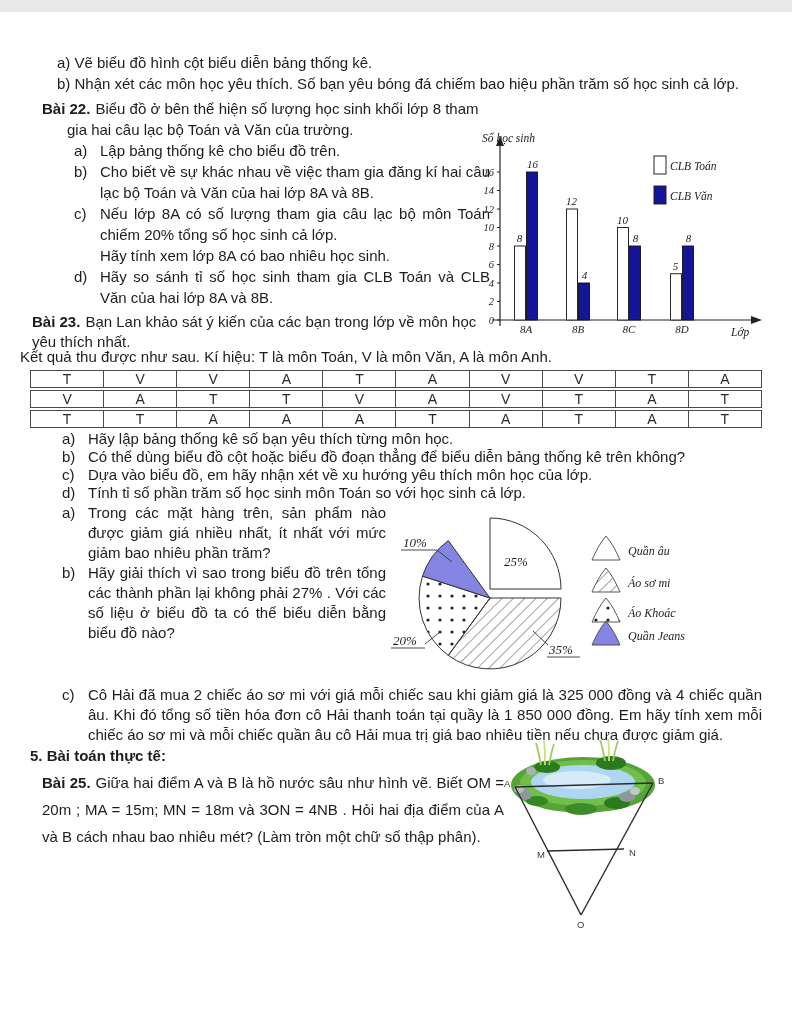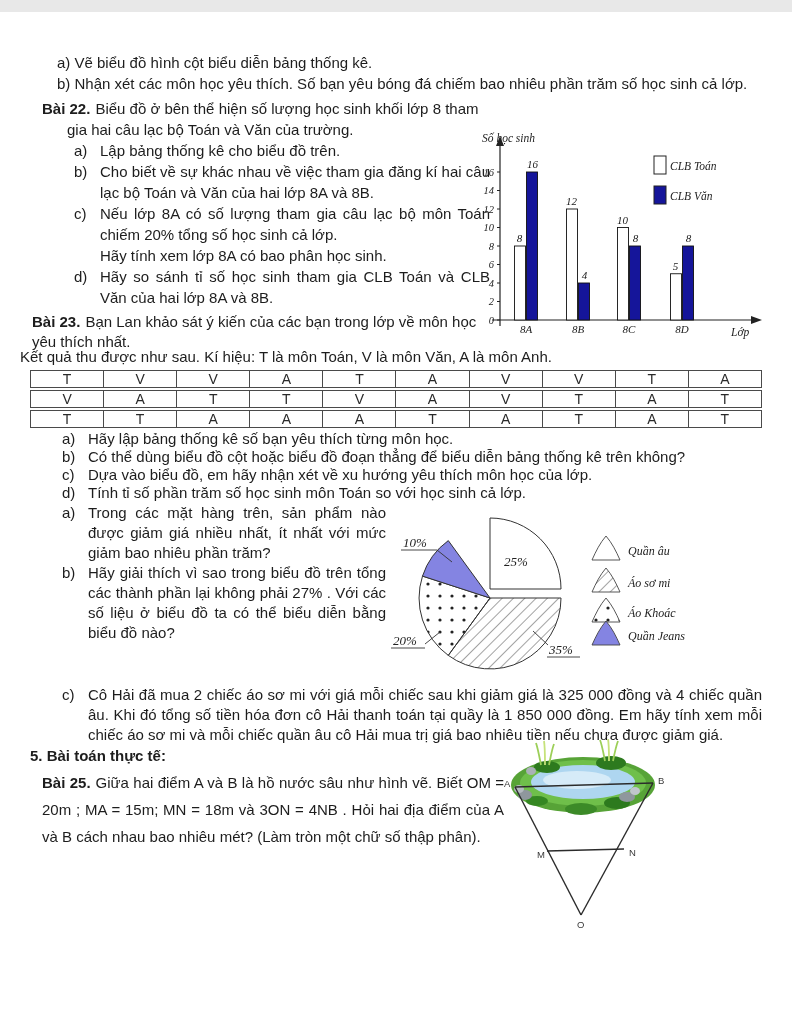--- a/index.html
+++ b/index.html
@@ -20,40 +20,40 @@
   .tcell:first-child{margin-left:0}
   .ct{font-family:"Liberation Serif",serif;font-style:italic;fill:#222}
   svg{display:block}
 </style>
 </head>
 <body>
 
 <div class="page">
 
   <div class="abs" style="left:57px;top:42px">a) Vẽ biểu đồ hình cột biểu diễn bảng thống kê.</div>
-  <div class="abs" style="left:57px;top:63px">b) Nhận xét các môn học yêu thích. Số bạn yêu bóng đá chiếm bao nhiêu phần trăm số học sinh cả lớp.</div>
+  <div class="abs" style="left:57px;top:63px">b) Nhận xét các môn học yêu thích. Số bạn yêu bóng đá chiếm bao hiệu phần trăm số học sinh cả lớp.</div>
 
   <div class="abs" style="left:42px;top:86px;width:448px;line-height:21px">
     <p class="hang">
       <span class="b">Bài 22.</span><span>Biểu đồ ở bên thể hiện số lượng học sinh khối lớp 8 tham gia hai câu lạc bộ Toán và Văn của trường.</span>
     </p>
     <div style="padding-left:32px">
       <div class="item">
         <span class="marker">a)</span>
         <div class="itext">Lập bảng thống kê cho biểu đồ trên.</div>
       </div>
       <div class="item">
         <span class="marker">b)</span>
         <div class="itext">Cho biết về sự khác nhau về việc tham gia đăng kí hai câu lạc bộ Toán và Văn của hai lớp 8A và 8B.</div>
       </div>
       <div class="item">
         <span class="marker">c)</span>
         <div class="itext">
           <div class="sub">Nếu lớp 8A có số lượng tham gia câu lạc bộ môn Toán chiếm 20% tổng số học sinh cả lớp.</div>
-          <div>Hãy tính xem lớp 8A có bao phân học sinh.</div>
+          <div>Hãy tính xem lớp 8A có bao nhiêu học sinh.</div>
         </div>
       </div>
       <div class="item">
         <span class="marker">d)</span>
         <div class="itext">Hãy so sánh tỉ số học sinh tham gia CLB Toán và CLB Văn của hai lớp 8A và 8B.</div>
       </div>
     </div>
   </div>
 
   <svg id="barchart" class="abs" style="left:478px;top:118px" width="292" height="212" viewBox="0 0 292 212">

